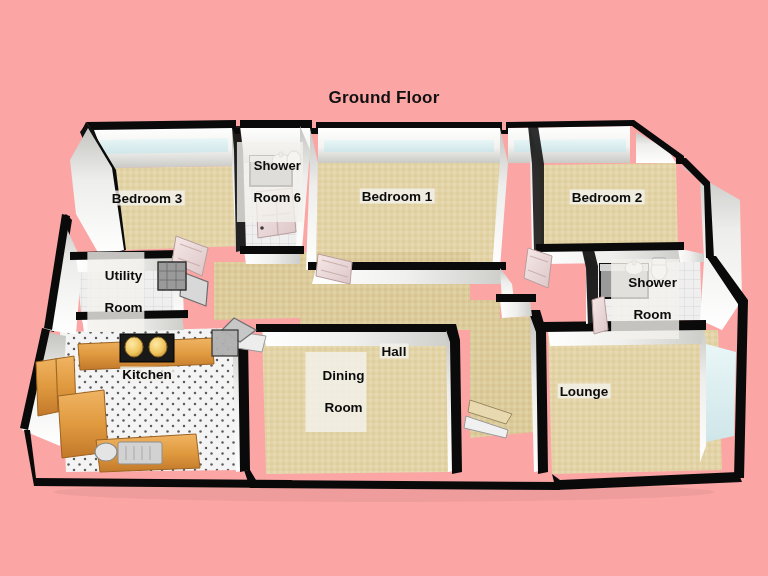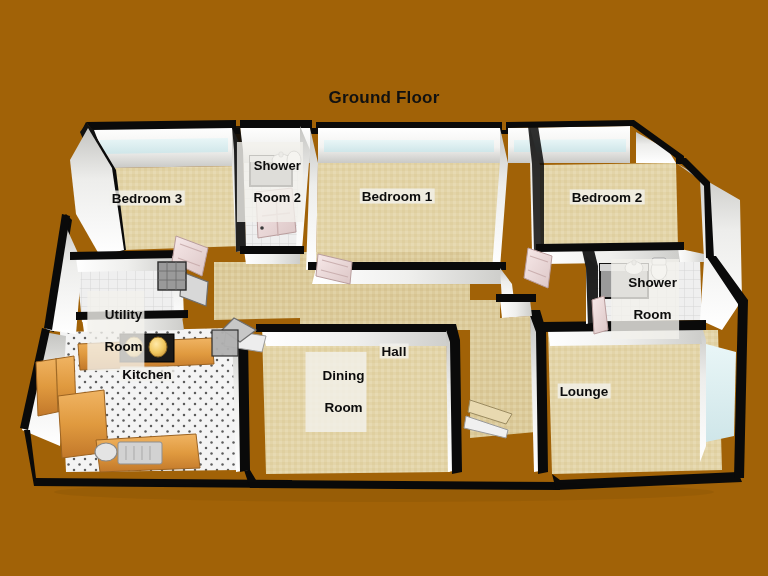--- a/index.html
+++ b/index.html
@@ -1,21 +1,21 @@
 <!DOCTYPE html>
 <html><head>
 <meta charset="utf-8">
 <title>Ground Floor Plan</title>
 <style>
   html,body{margin:0;padding:0;background:#ffffff;}
   body{
     width:768px;height:576px;overflow:hidden;position:relative;
     font-family:"Liberation Sans", sans-serif;
   }
-  #plan-root{position:absolute;left:0;top:0;width:768px;height:576px;background:#a16207;}
+  #plan-root{position:absolute;left:0;top:0;width:768px;height:576px;background:#fca5a5;}
 
   
   #plan-title{
     position:absolute;left:0;top:88px;width:768px;text-align:center;
     font-size:17px;font-weight:bold;color:#111111;letter-spacing:.2px;
     font-family:"Liberation Sans", sans-serif;
   }
 
   
   #floorplan-svg{position:absolute;left:0;top:0;width:768px;height:576px;}
@@ -276,28 +276,28 @@
       <rect x="212" y="330" width="26" height="26" fill="#b0b0b0" stroke="#2a2a2a" stroke-width="1.2" opacity=".95"></rect>
     </g>
 
     <ellipse cx="384" cy="492" rx="330" ry="10" fill="#000" opacity="0.05"></ellipse>
   </svg>
 
   <div class="room-label" style="left:147px;top:198px;">Bedroom 3</div>
 
   <div class="room-label two-line rl-sm" style="left:270px;top:182px;">
     <span>Shower</span><br>
-    <span>Room 2</span>
+    <span>Room 6</span>
   </div>
 
   <div class="room-label" style="left:397px;top:196px;">Bedroom 1</div>
 
   <div class="room-label" style="left:595px;top:197px;margin-left:12px;">Bedroom 2</div>
 
-  <div class="room-label two-line" style="left:116px;top:292px;margin-top:39px;">
+  <div class="room-label two-line" style="left:116px;top:292px;">
     <span>Utility</span><br>
     <span>Room</span>
   </div>
 
   <div class="room-label two-line" style="left:645px;top:299px;">
     <span>Shower</span><br>
     <span>Room</span>
   </div>
 
   <div class="room-label" style="left:394px;top:303px;margin-top:48px;">Hall</div>

